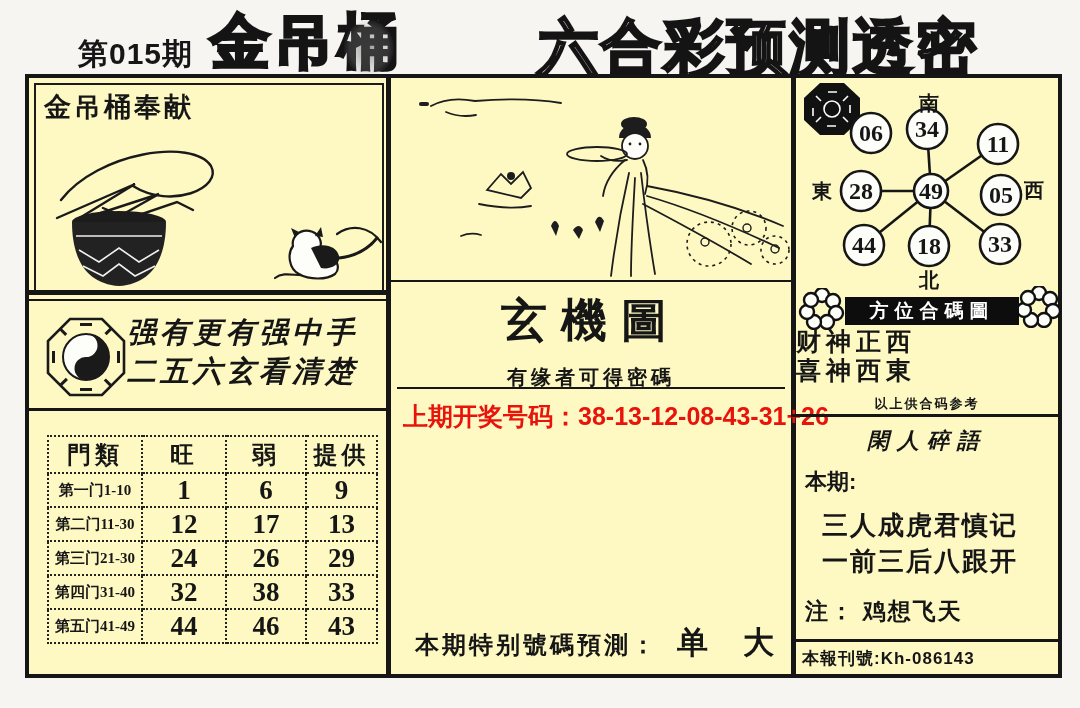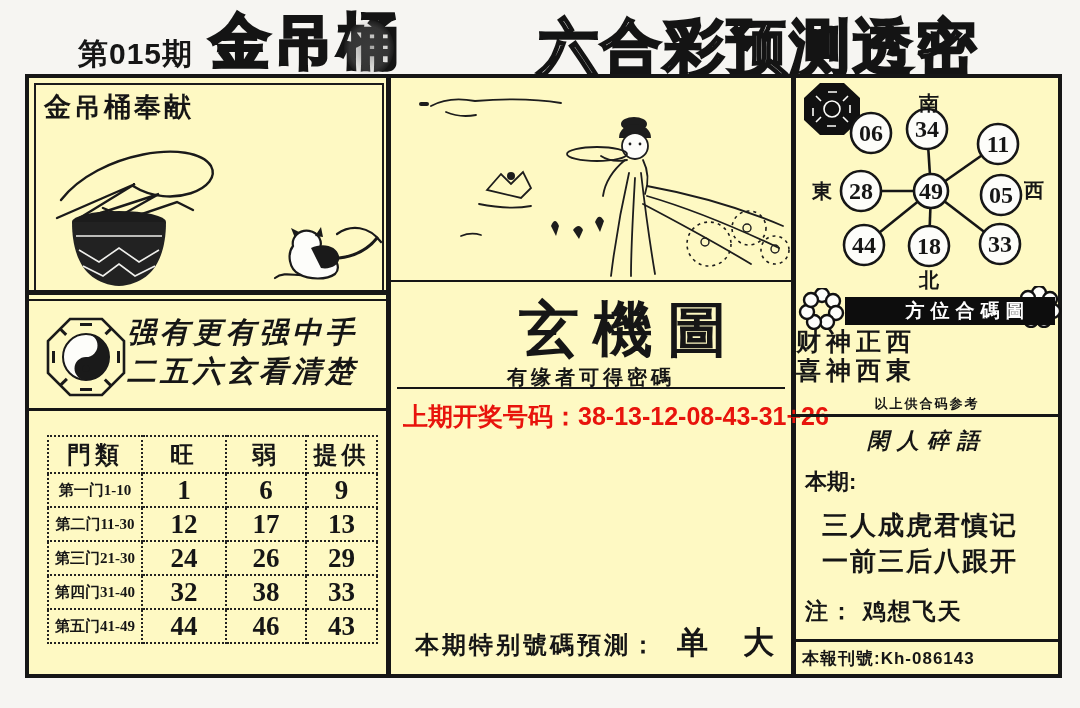--- a/index.html
+++ b/index.html
@@ -34,32 +34,32 @@
     letter-spacing:4px;white-space:nowrap;}
   .gate-table{left:18px;top:357px;border-collapse:collapse;
     font-family:"Liberation Serif","DejaVu Serif",serif;}
   .gate-table td,.gate-table th{border:2px dotted #222;text-align:center;padding:0;}
   .gate-table th{height:35px;font-size:24px;font-weight:bold;letter-spacing:4px;}
   .gate-table td{height:32px;}
   .gate-table td.lbl{font-size:15px;font-weight:bold;width:92px;}
   .gate-table td.num{font-size:27px;font-weight:bold;}
   .c-wang{width:82px}.c-ruo{width:78px}.c-tigong{width:69px}
   
-  .xuanji-title{left:362px;top:212px;width:400px;text-align:center;font-size:60px;
-    font-weight:bold;letter-spacing:14px;margin-left:39px;}
+  .xuanji-title{left:362px;top:212px;width:400px;text-align:center;font-size:46px;
+    font-weight:bold;letter-spacing:14px;}
   .xuanji-sub{left:362px;top:286px;width:400px;text-align:center;font-size:20px;
     font-weight:bold;letter-spacing:4px;}
   .last-draw{left:374px;top:322px;width:388px;font-size:25px;font-weight:bold;
     color:#e8140c;font-family:"Liberation Sans","DejaVu Sans",sans-serif;white-space:nowrap;}
   .pred-label{left:386px;top:551px;font-size:24px;font-weight:bold;letter-spacing:3px;}
   .pred-val{top:544px;font-size:31px;font-weight:bold;}
   
   .banner{left:816px;top:219px;width:174px;height:28px;background:#0d0d0d;color:#fff;
     font-size:19px;font-weight:bold;letter-spacing:6px;text-align:center;line-height:28px;
-    font-family:"Liberation Sans","DejaVu Sans",sans-serif;padding-left:36px;}
+    font-family:"Liberation Sans","DejaVu Sans",sans-serif;}
   .fortune{left:767px;width:262px;text-align:left;font-size:25px;font-weight:bold;
     letter-spacing:5px;}
   .fortune-note{left:767px;top:317px;width:262px;text-align:center;font-size:13px;
     font-weight:bold;letter-spacing:2px;font-family:"Liberation Sans","DejaVu Sans",sans-serif;}
   .gossip-title{left:767px;top:348px;width:262px;text-align:center;font-size:22px;
     font-weight:bold;font-style:italic;letter-spacing:8px;}
   .period-label{left:776px;top:389px;font-size:22px;font-weight:bold;
     font-family:"Liberation Sans","DejaVu Sans",sans-serif;}
   .gossip-line{left:793px;width:240px;font-size:26px;font-weight:bold;letter-spacing:2px;
     white-space:nowrap;}

